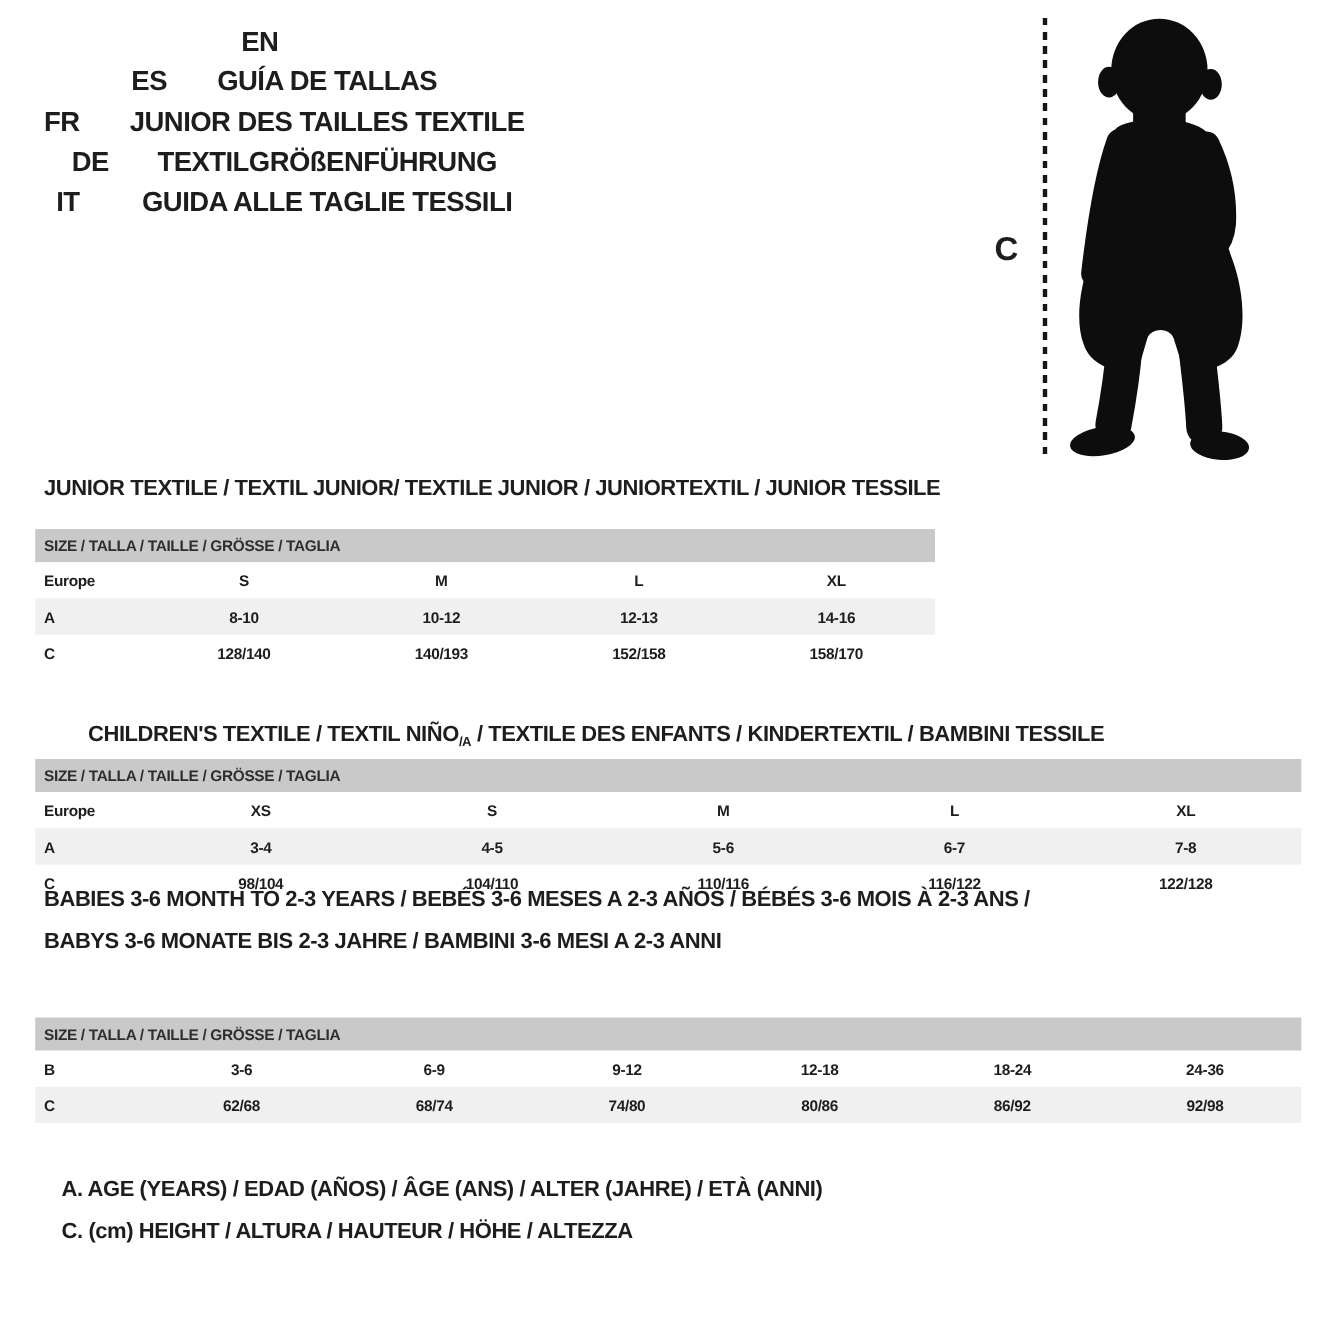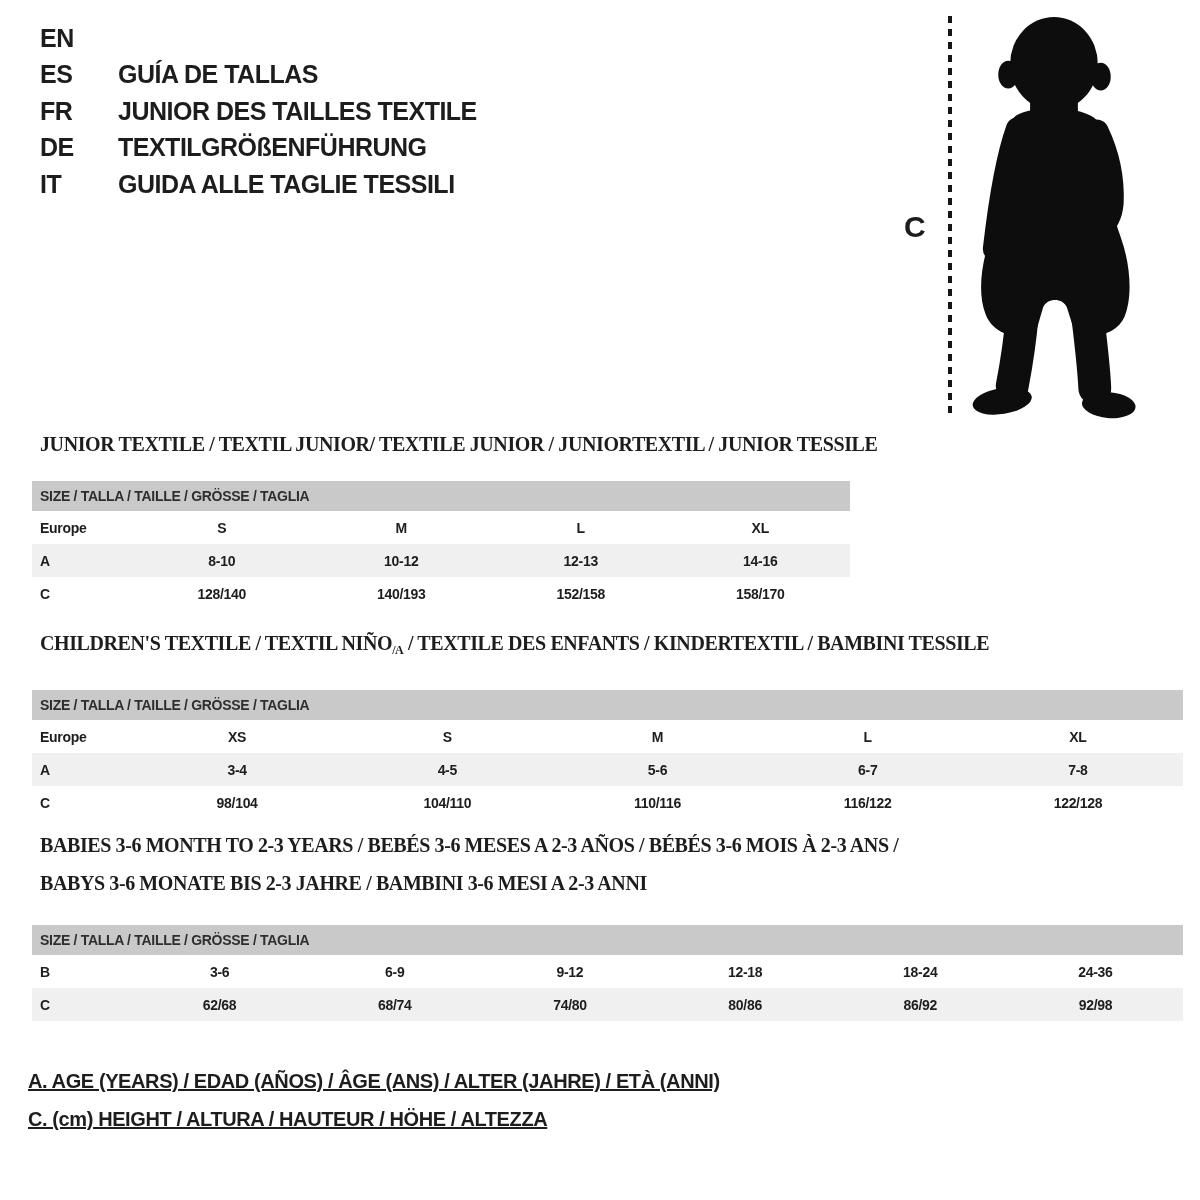--- a/index.html
+++ b/index.html
@@ -11,56 +11,56 @@
   *{box-sizing:border-box;}
   html,body{margin:0;padding:0;}
   body{
     width:1200px;height:1200px;position:relative;overflow:hidden;
     background:#ffffff;color:var(--ink);
     font-family:"Liberation Sans", sans-serif;
   }
 
   
   .langs{position:absolute;left:40px;top:20px;}
-  .lang-row{display:flex;align-items:center;height:36.5px;}
+  .lang-row{display:flex;align-items:center;height:36.5px;justify-content:center;}
   .lang-code{width:78px;font-weight:700;font-size:25px;letter-spacing:-0.5px;}
   .lang-label{font-weight:700;font-size:25px;letter-spacing:-0.5px;white-space:nowrap;}
 
   
   .measure-line{
     position:absolute;left:948px;top:16px;width:4px;height:400px;
     background:repeating-linear-gradient(to bottom,#161616 0 7px,transparent 7px 13px);
   }
   .measure-label{position:absolute;left:904px;top:210px;font-weight:700;font-size:30px;}
   .silhouette{position:absolute;left:962px;top:12px;width:180px;height:408px;}
 
   
-  .sec-heading{position:absolute;left:40px;font-weight:700;font-size:20px;letter-spacing:-0.4px;white-space:nowrap;font-family:Liberation Serif, serif;}
+  .sec-heading{position:absolute;left:40px;font-weight:700;font-size:20px;letter-spacing:-0.4px;white-space:nowrap;}
   .head-line{height:38px;line-height:24px;}
   .sec-heading .seg.sub{font-size:12px;vertical-align:-4px;}
   #heading-junior{top:432px;}
-  #heading-children{top:631px;}
-  #heading-babies{top:833px;}
+  #heading-children{top:656px;margin-left:40px;}
+  #heading-babies{top:806px;}
 
   
   .size-table{position:absolute;left:32px;}
   #table-junior{top:481px;width:818px;}
   #table-children{top:690px;width:1151px;}
   #table-babies{top:925px;width:1151px;}
   .table-header{
     height:30px;line-height:30px;background:var(--bar-bg);color:var(--bar-ink);
     font-weight:700;font-size:14px;letter-spacing:-0.3px;padding-left:8px;white-space:nowrap;
   }
   .t-row{display:flex;align-items:center;height:33px;font-weight:700;font-size:14px;letter-spacing:-0.3px;}
   .t-row.shaded{background:var(--stripe-bg);}
   .t-label{width:100px;padding-left:8px;}
   .t-cell{flex:1;text-align:center;}
 
   
-  .footnotes{position:absolute;left:28px;top:1062px;text-decoration:underline;}
+  .footnotes{position:absolute;left:56px;top:1062px;}
   .footnote{height:38px;line-height:38px;font-weight:700;font-size:20px;letter-spacing:-0.4px;white-space:nowrap;}
 </style>
 </head>
 <body>
 
 <div class="langs">
     <div class="lang-row">
       <span class="lang-code">EN</span>
     </div>
     <div class="lang-row">

